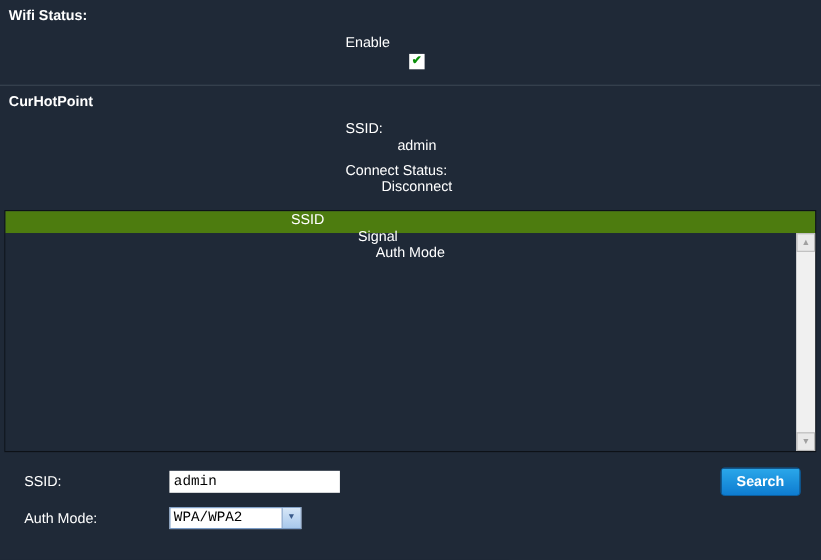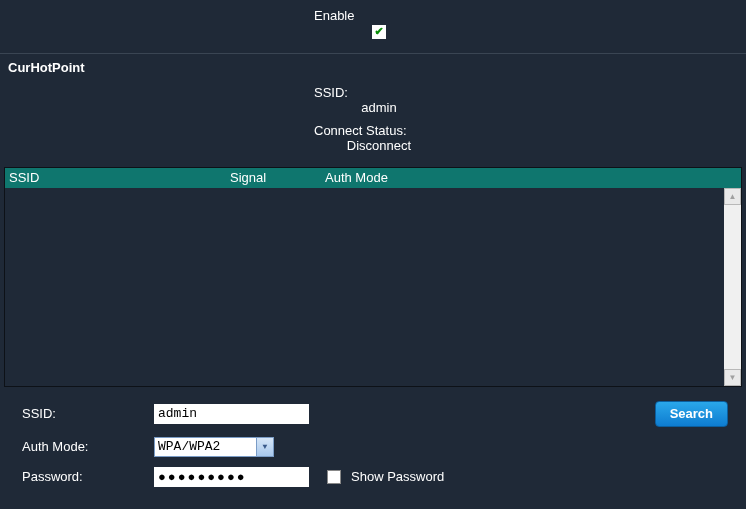--- a/index.html
+++ b/index.html
@@ -54,25 +54,26 @@
   }
   .network-list {
     margin: 0 4px;
     border: 1px solid #0d1117;
     height: 220px;
     position: relative;
     background: #1f2937;
   }
   .network-header {
     display: flex;
-    background: #0f766e;
+    background: #4d7c0f;
     color: #ffffff;
     height: 20px;
     align-items: center;
     font-size: 13px;
+    flex-direction: column;
   }
   .col-ssid { width: 225px; padding-left: 4px;}
   .col-signal { width: 95px; }
   .col-auth { flex: 1; }
   .network-body {
     height: 198px;
     overflow-y: auto;
     background: #1f2937;
   }
   .scrollbar-fake {
@@ -178,20 +179,21 @@
     cursor: pointer;
   }
   .btn-search {
     margin-left: auto;
   }
 </style>
 </head>
 <body>
 
 <div class="section">
+  <div class="section-title">Wifi Status:</div>
   <div class="row">
     <div class="row-label">Enable</div>
     <div class="row-value">
       <span class="checkbox">✔</span>
     </div>
   </div>
 </div>
 <hr class="divider">
 
 <div class="section">
@@ -226,19 +228,13 @@
     <input class="text-input" type="text" value="admin" style="">
     <div class="btn btn-search">Search</div>
   </div>
   <div class="form-row">
     <div class="form-label">Auth Mode:</div>
     <div class="select-wrap">
       <span>WPA/WPA2</span>
       <div class="select-btn">▼</div>
     </div>
   </div>
-  <div class="form-row">
-    <div class="form-label">Password:</div>
-    <input class="pw-input" type="text" value="●●●●●●●●●" style="">
-    <span class="checkbox-empty"></span>
-    <span>Show Password</span>
-  </div>
 </div>
 
 </body></html>

